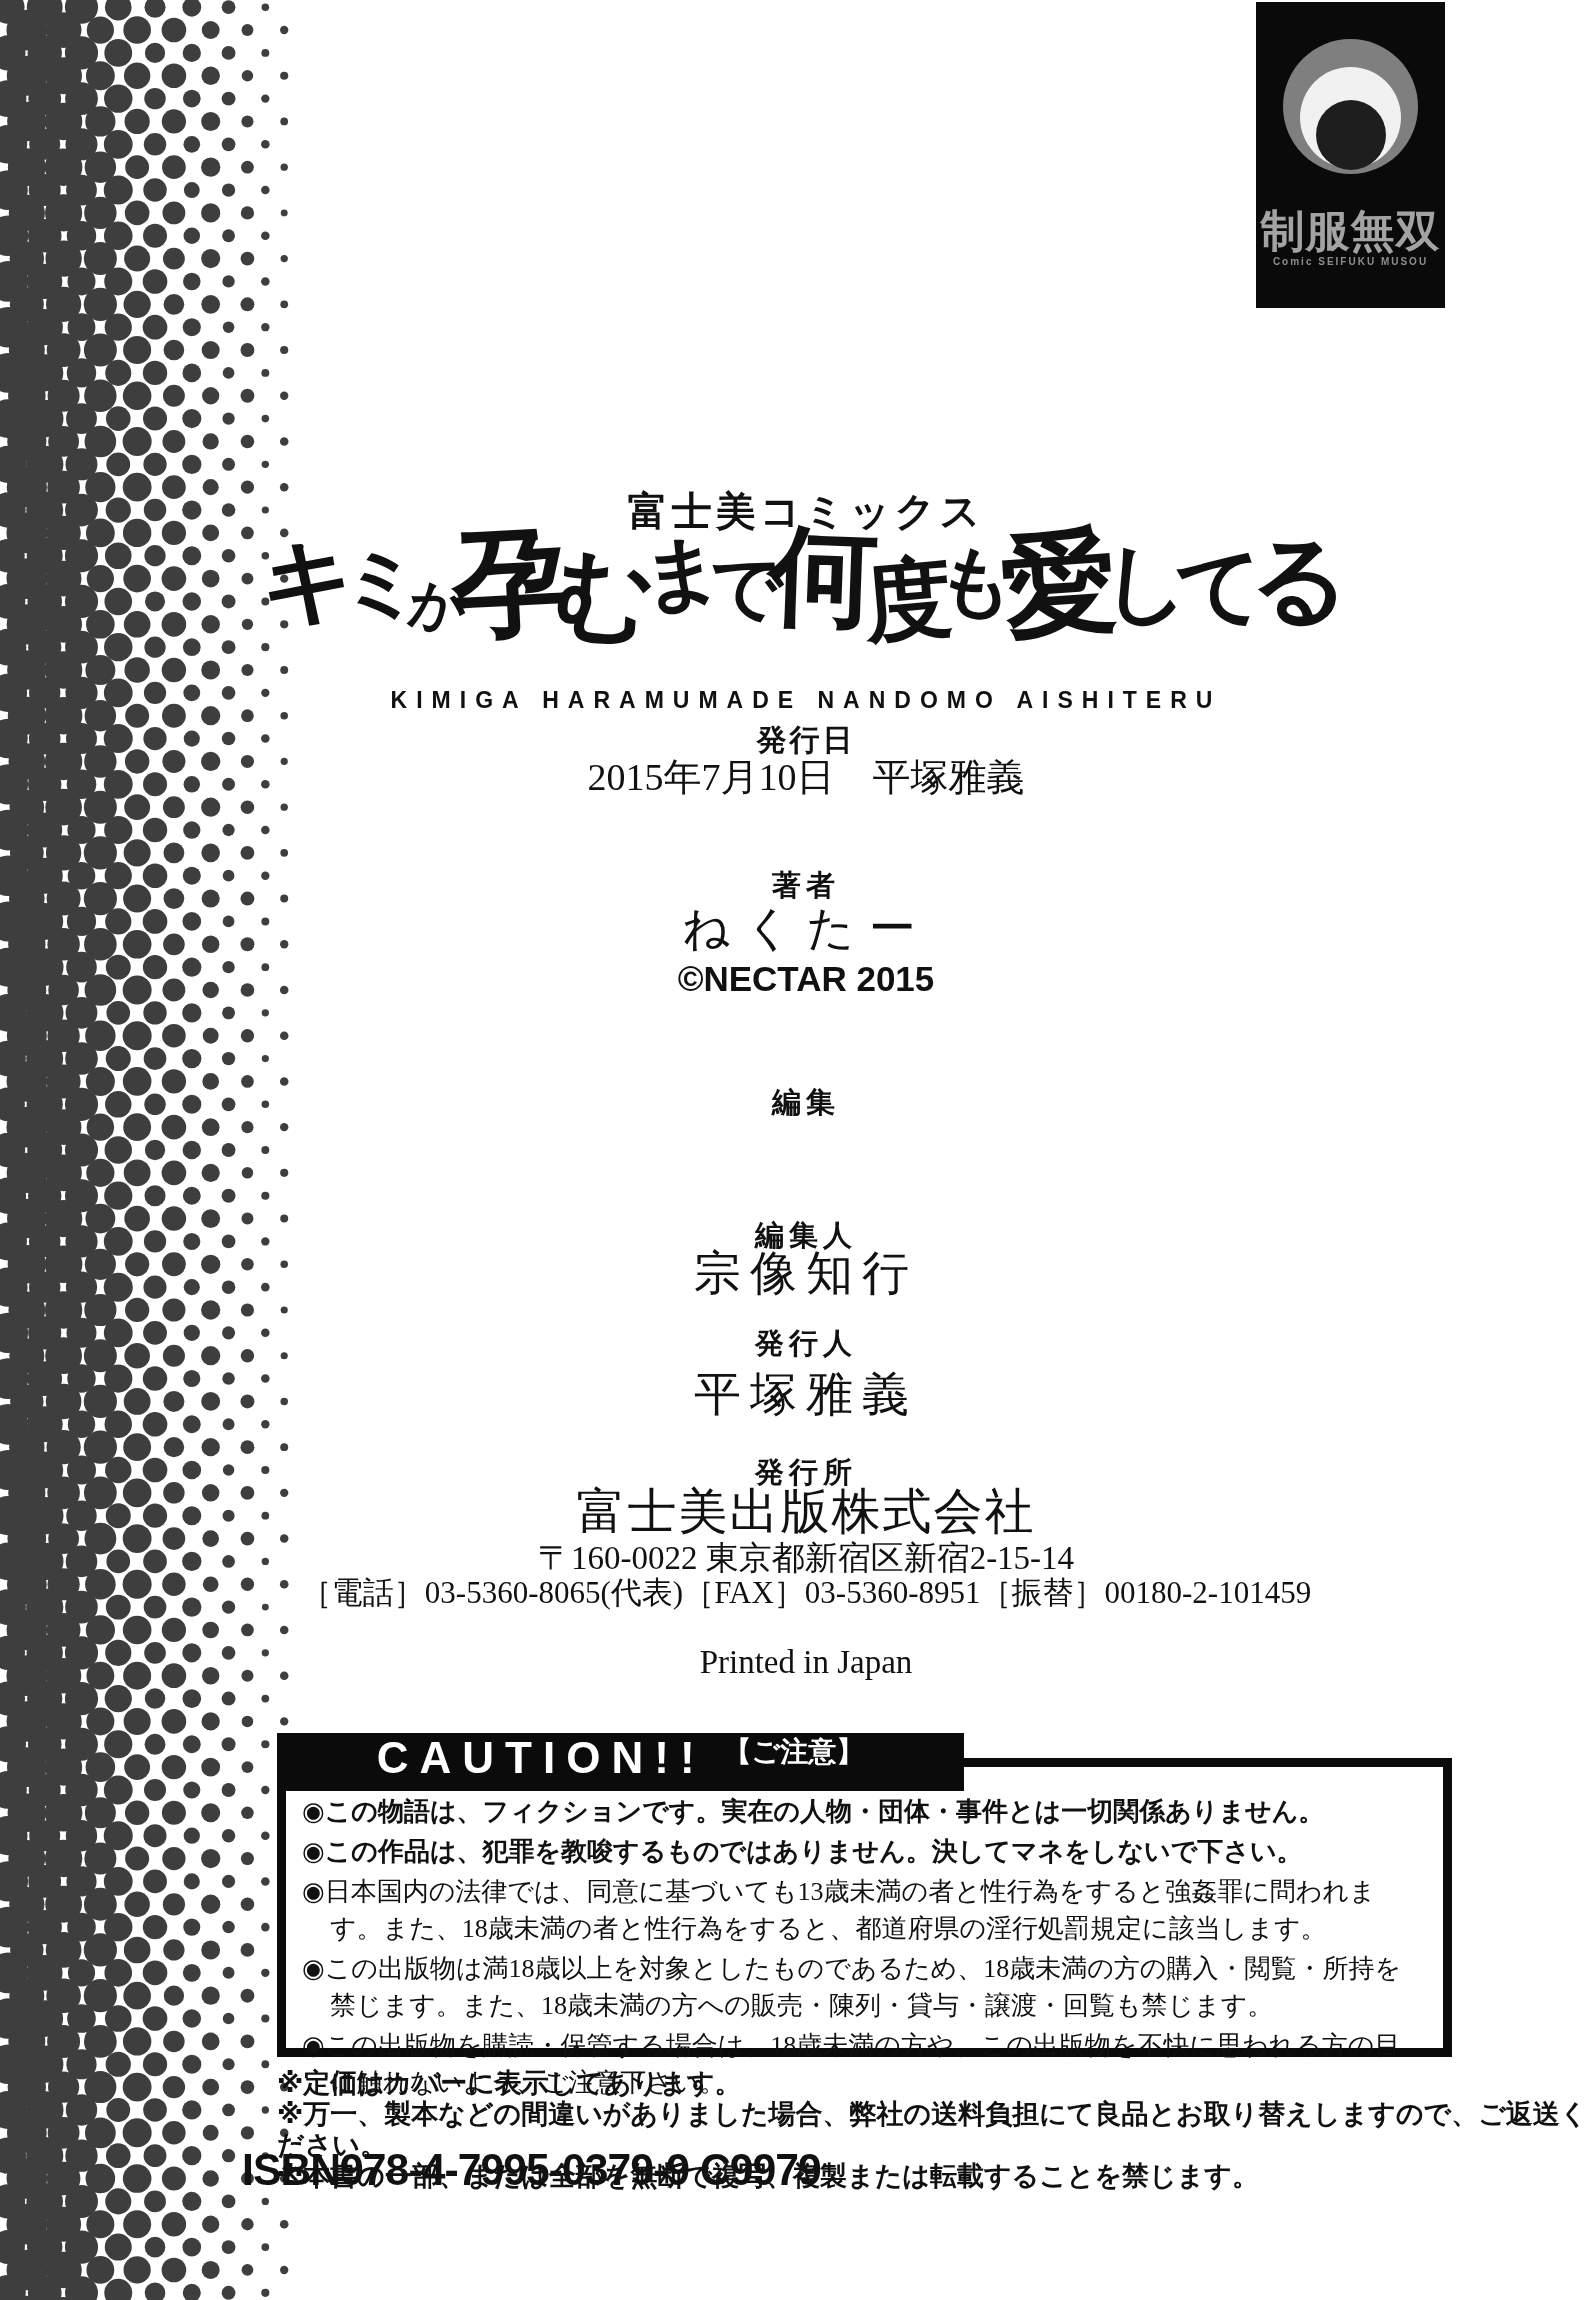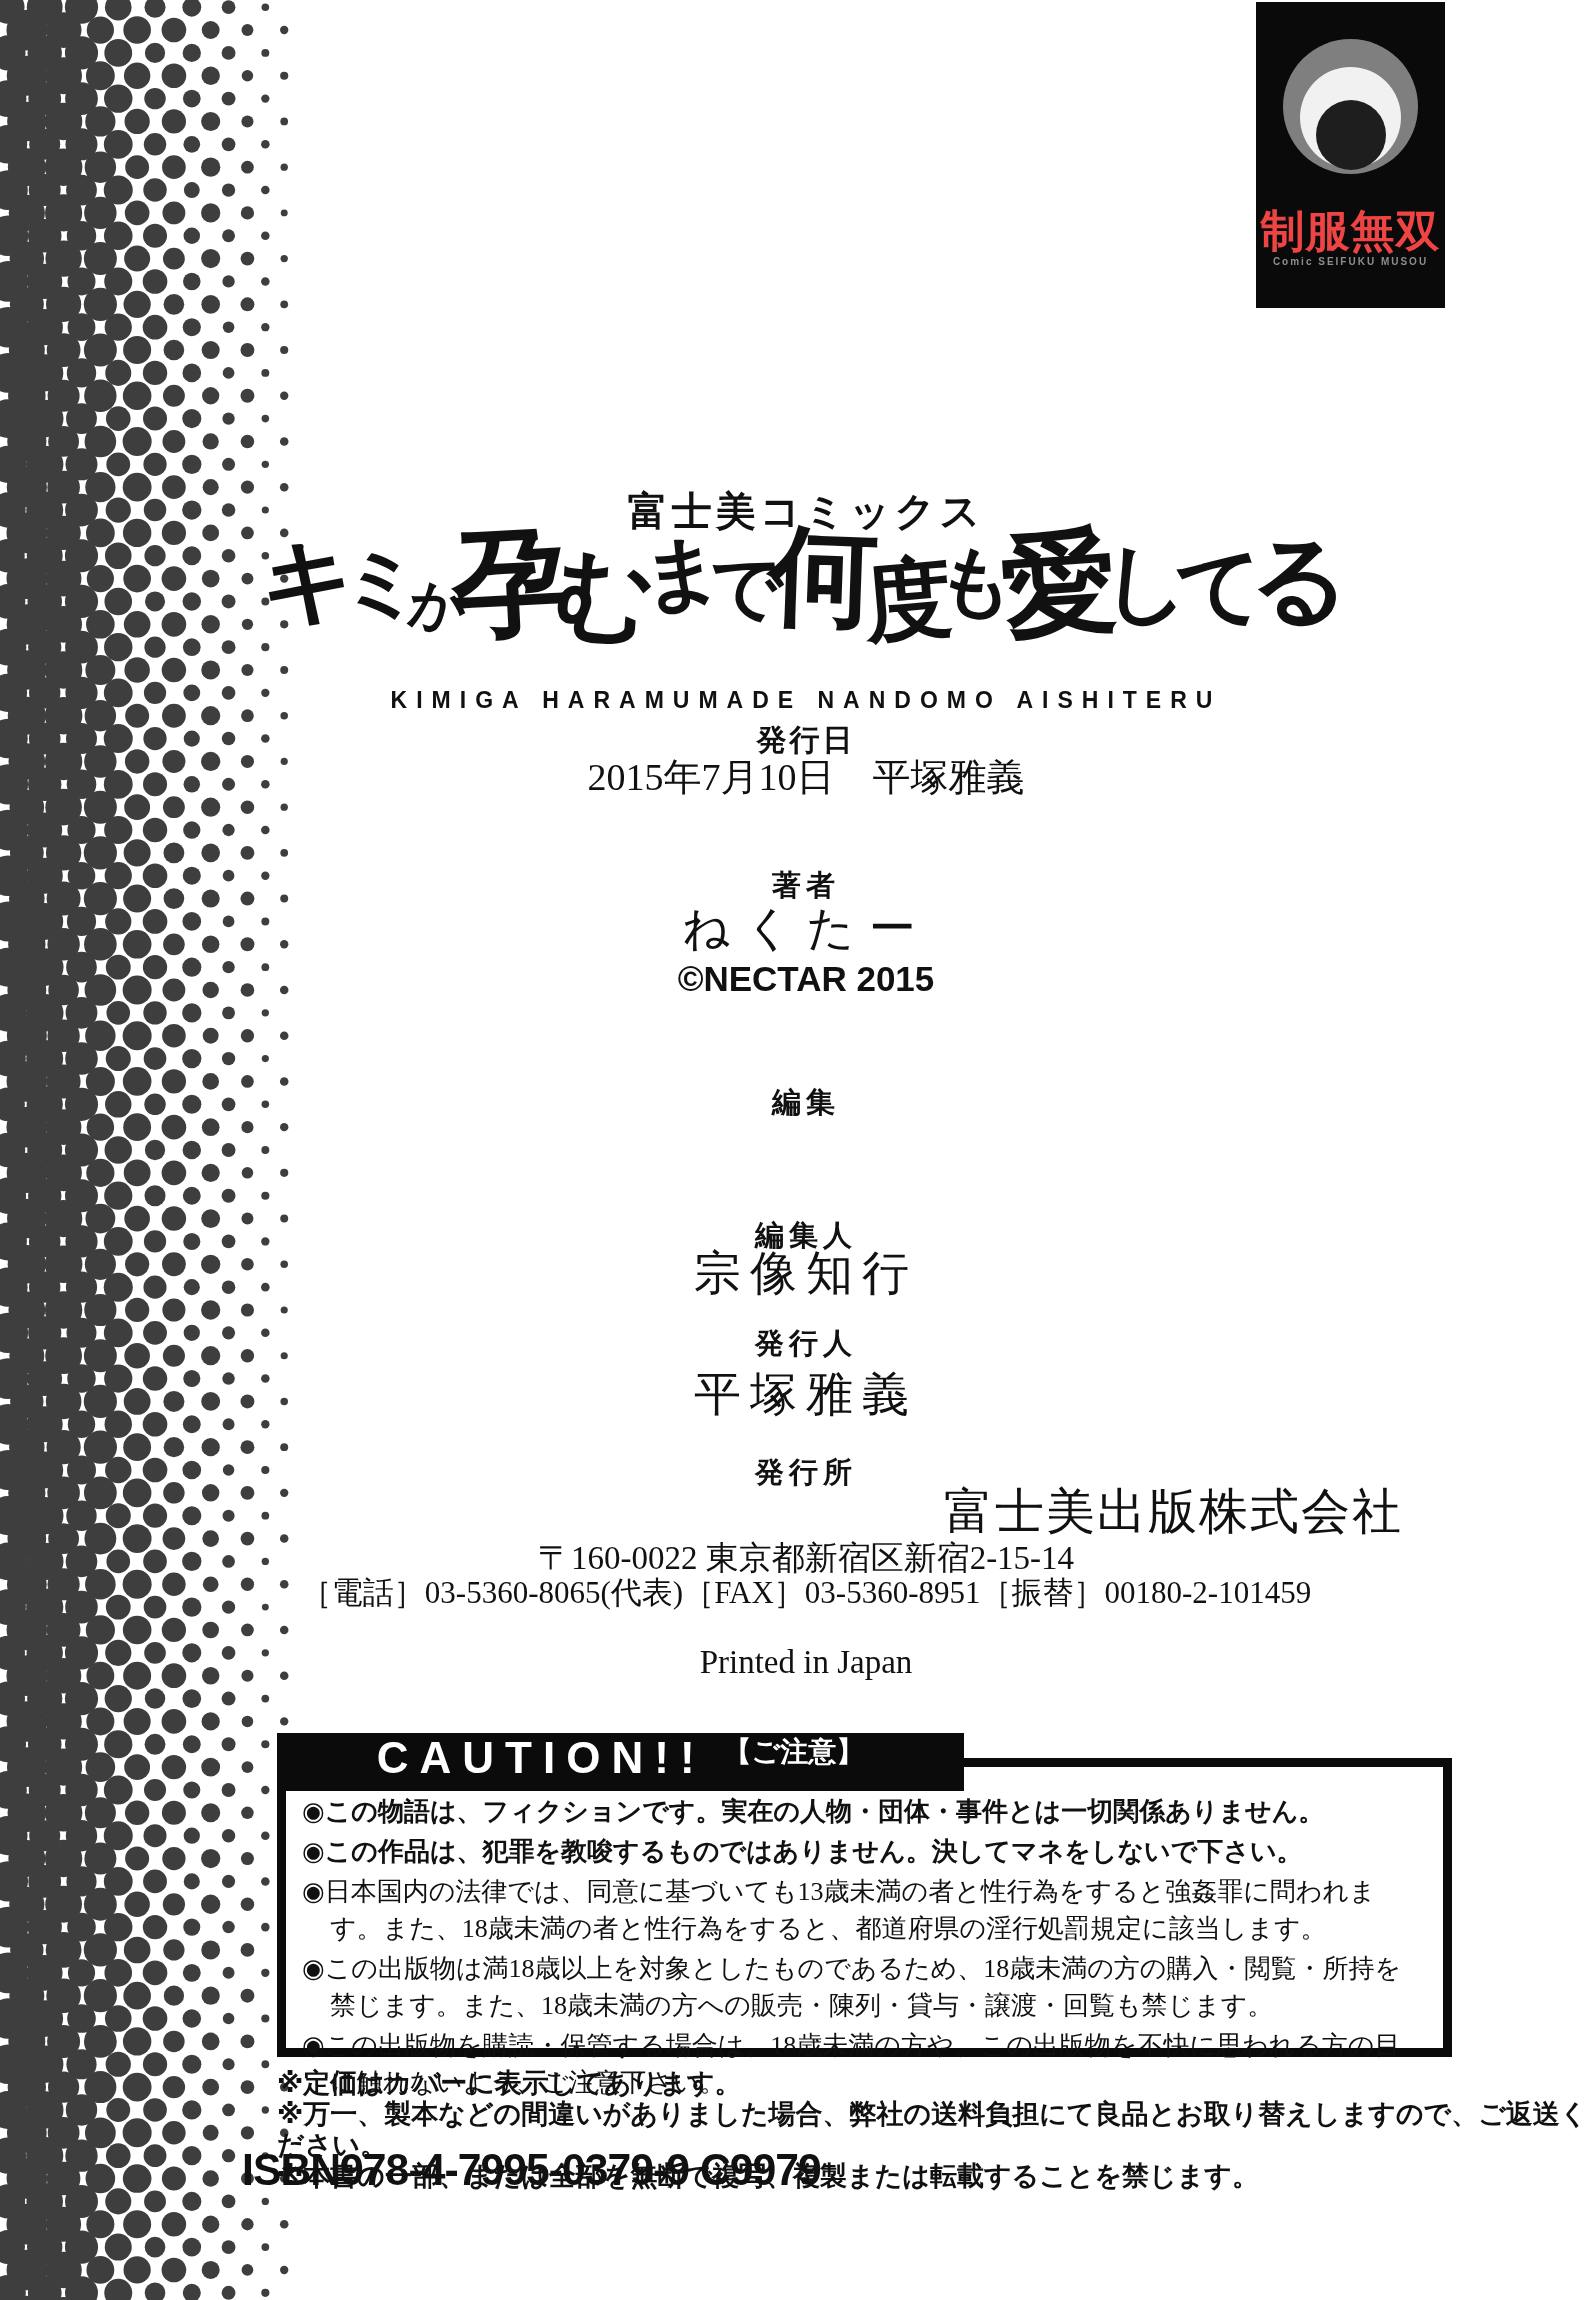--- a/index.html
+++ b/index.html
@@ -10,38 +10,38 @@
   }
   
   .halftone{position:absolute;left:0;top:0;width:318px;height:2300px;}
   
   .brandbox{position:absolute;left:1256px;top:2px;width:189px;height:306px;background:#0a0a0a;}
   .brandbox .circ{position:absolute;border-radius:50%;}
   .c-gray {left:27px;top:37px;width:135px;height:135px;background:#7f7f7f;}
   .c-white{left:44px;top:65px;width:101px;height:101px;background:#f1f1f1;}
   .c-dark {left:60px;top:98px;width:70px;height:70px;background:#1e1e1e;}
   .brand-title{position:absolute;left:0;top:205px;width:100%;text-align:center;
-    color:#ef4444;font-weight:700;font-size:44px;letter-spacing:1px;line-height:48px;
+    color:#a3a3a3;font-weight:700;font-size:44px;letter-spacing:1px;line-height:48px;
     font-family:"Liberation Sans","DejaVu Sans",sans-serif;}
   .brand-sub{position:absolute;left:0;top:254px;width:100%;text-align:center;
     color:#8d8d8d;font-size:10px;letter-spacing:2px;font-weight:700;}
   
   .col{position:absolute;left:209px;top:0;width:1194px;height:2300px;}
   .cline{position:absolute;left:0;right:0;text-align:center;}
   .series-label{top:484px;font-size:40px;font-weight:700;letter-spacing:4px;}
   .title-logo{top:525px;height:179px;display:flex;justify-content:center;align-items:flex-start;
     font-family:"Liberation Serif","DejaVu Serif",serif;font-weight:900;}
   .title-logo span{display:inline-block;margin:0 -7px;line-height:1;}
   .romaji{top:687px;font-size:23px;font-weight:700;letter-spacing:9px;}
   .issue-label{top:720px;font-size:30px;font-weight:700;letter-spacing:3px;}
   .issue-value{top:752px;font-size:38px;font-family:"Liberation Serif","DejaVu Serif",serif;}
   .cr-label{font-size:29px;font-weight:700;letter-spacing:5px;}
   .cr-name{font-size:47px;font-family:"Liberation Serif","DejaVu Serif",serif;letter-spacing:9px;}
   .cr-copy{font-size:35px;font-weight:700;letter-spacing:0;}
-  .pub-name{top:1479px;font-size:49px;font-family:"Liberation Serif","DejaVu Serif",serif;letter-spacing:2px;text-align:right;}
+  .pub-name{top:1479px;font-size:49px;font-family:"Liberation Serif","DejaVu Serif",serif;letter-spacing:2px;}
   .pub-addr{top:1536px;font-size:33px;font-family:"Liberation Serif","DejaVu Serif",serif;}
   .pub-tel{top:1572px;font-size:31px;font-family:"Liberation Serif","DejaVu Serif",serif;}
   .pub-printed{top:1644px;font-size:33px;font-family:"Liberation Serif","DejaVu Serif",serif;}
   
   .caution-box{position:absolute;left:277px;top:1758px;width:1175px;height:299px;
     border:9px solid #0b0b0b;box-sizing:border-box;background:#fff;}
   .caution-bar{position:absolute;left:277px;top:1733px;width:687px;height:58px;background:#0b0b0b;
     display:flex;align-items:flex-start;justify-content:center;z-index:2;}
   .caution-bar .en{color:#fff;font-size:44px;font-weight:700;letter-spacing:11px;}
   .caution-bar .jp{color:#fff;font-size:28px;font-weight:700;margin-left:18px;}

